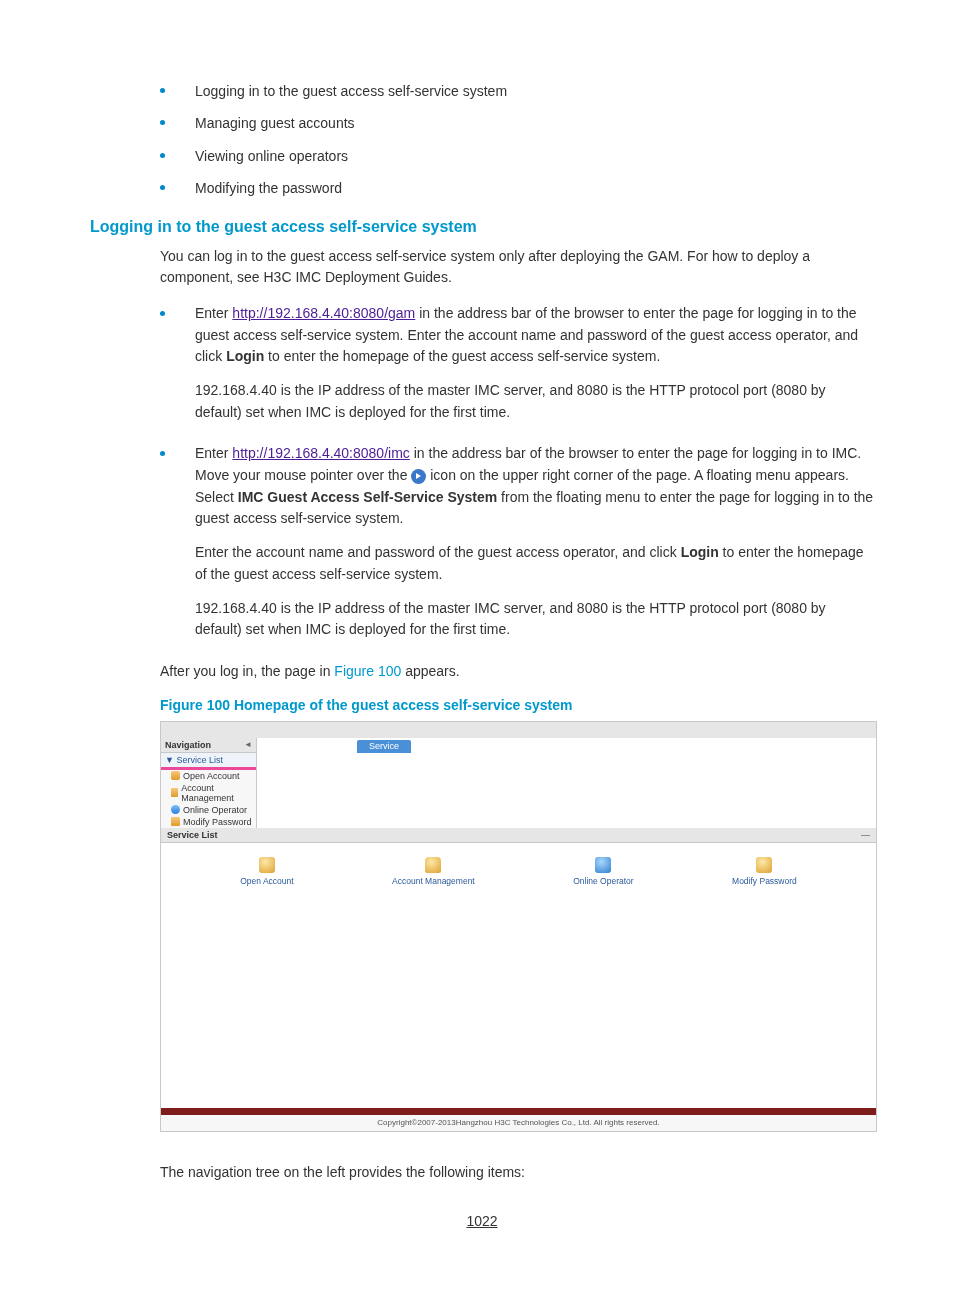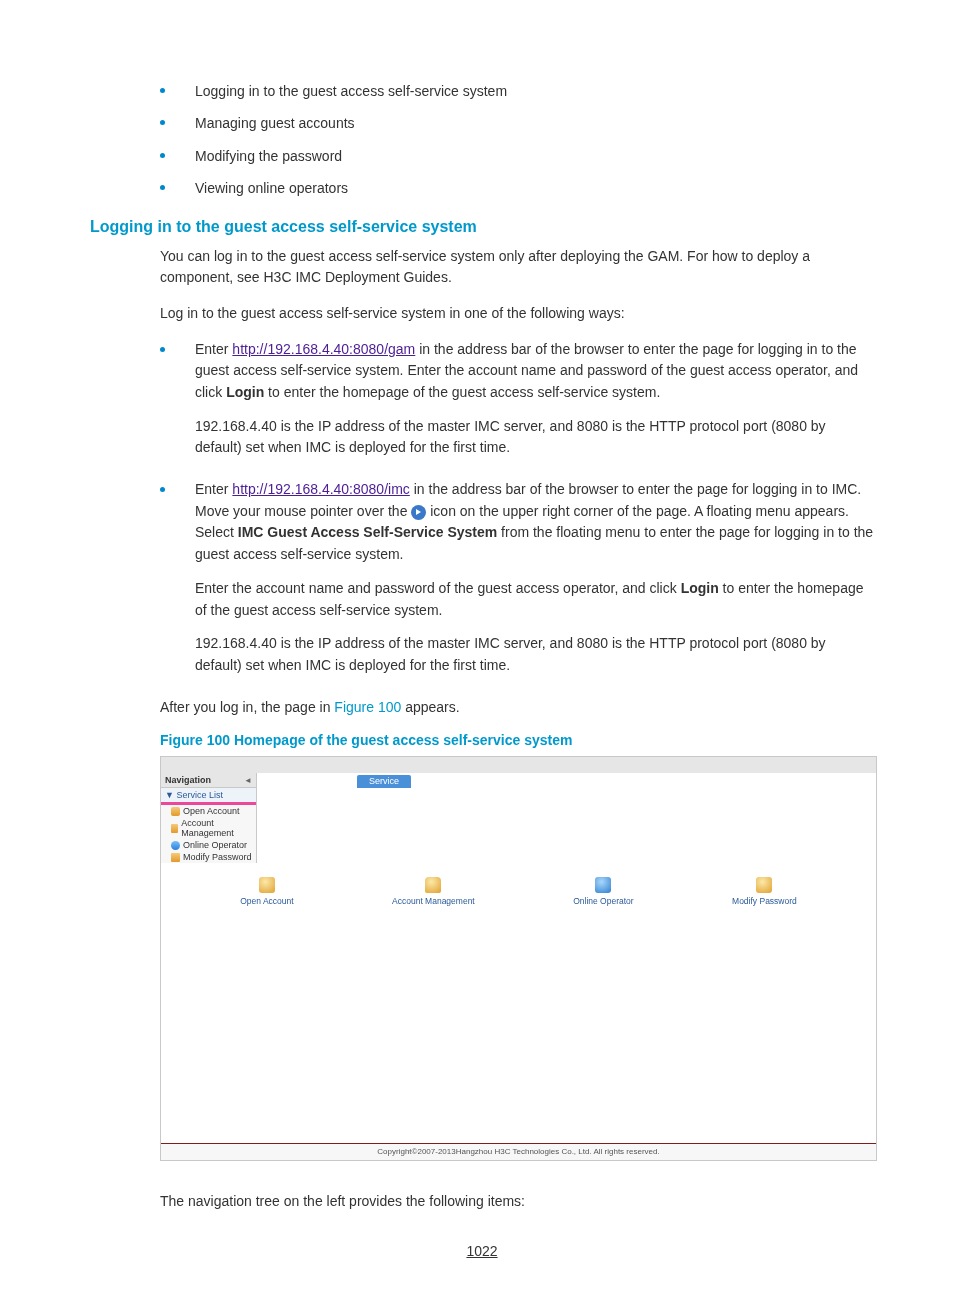--- a/index.html
+++ b/index.html
@@ -197,21 +197,21 @@
   }
   .bi-user { background: radial-gradient(circle at 40% 30%, #fce9a8, #e0a030); }
   .bi-acct { background: radial-gradient(circle at 40% 30%, #fce9a8, #e0a030); border-radius: 4px 4px 2px 2px; }
   .bi-online { background: radial-gradient(circle at 40% 30%, #a8d8fc, #3080d0); border-radius: 3px; }
   .bi-key { background: radial-gradient(circle at 40% 30%, #fce9a8, #e0a030); }
   .fig-foot {
     text-align: center;
     font-size: 8px;
     color: #555;
     padding: 3px 0 4px 0;
-    border-top: 1px solid #7f1d1d;
+    border-top: 7px solid #7f1d1d;
     background: #f7f7f7;
   }
   .after-fig {
     margin-top: 30px;
   }
   .pagenum {
     text-align: center;
     margin-top: 30px;
     font-size: 14px;
     text-decoration: underline;
@@ -226,32 +226,31 @@
     <div class="bullet-row">
         <span class="dot"></span>
         <span>Logging in to the guest access self-service system</span>
       </div>
     <div class="bullet-row">
         <span class="dot"></span>
         <span>Managing guest accounts</span>
       </div>
     <div class="bullet-row">
         <span class="dot"></span>
-        <span>Modifying the password</span>
+        <span>Viewing online operators</span>
       </div>
     <div class="bullet-row">
         <span class="dot"></span>
-        <span>Viewing online operators</span>
+        <span>Modifying the password</span>
       </div>
   </div>
 
   <h2 class="section">Logging in to the guest access self-service system</h2>
 
   <div class="para">You can log in to the guest access self-service system only after deploying the GAM. For how to deploy a component, see H3C IMC Deployment Guides.</div>
-  <div class="para">Log in to the guest access self-service system in one of the following ways:</div>
 
   <div class="numbullets">
     <div class="numbullet">
       <span class="dot"></span>
       <div class="content">
         <p>
           <span>Enter </span><a class="link">http://192.168.4.40:8080/gam</a><span> in the address bar of the browser to enter the page for logging in to the guest access self-service system. Enter the account name and password of the guest access operator, and click </span><b>Login</b><span> to enter the homepage of the guest access self-service system.</span>
         </p>
         <p>192.168.4.40 is the IP address of the master IMC server, and 8080 is the HTTP protocol port (8080 by default) set when IMC is deployed for the first time.</p>
       </div>
@@ -299,20 +298,24 @@
         <div class="fig-nav-item">
             <span class="mini-icon ic-online"></span>
             <span>Online Operator</span>
           </div>
         <div class="fig-nav-item">
             <span class="mini-icon ic-key"></span>
             <span>Modify Password</span>
           </div>
       </div>
       <div class="fig-main">
+        <div class="fig-main-head">
+          <span>Service List</span>
+          <span class="minus">—</span>
+        </div>
         <div class="fig-icons">
           <div class="fig-icon-item"><div class="big-icon bi-user"></div><span>Open Account</span></div>
           <div class="fig-icon-item"><div class="big-icon bi-acct"></div><span>Account Management</span></div>
           <div class="fig-icon-item"><div class="big-icon bi-online"></div><span>Online Operator</span></div>
           <div class="fig-icon-item"><div class="big-icon bi-key"></div><span>Modify Password</span></div>
         </div>
       </div>
     </div>
     <div class="fig-foot">Copyright©2007-2013Hangzhou H3C Technologies Co., Ltd. All rights reserved.</div>
   </div>

